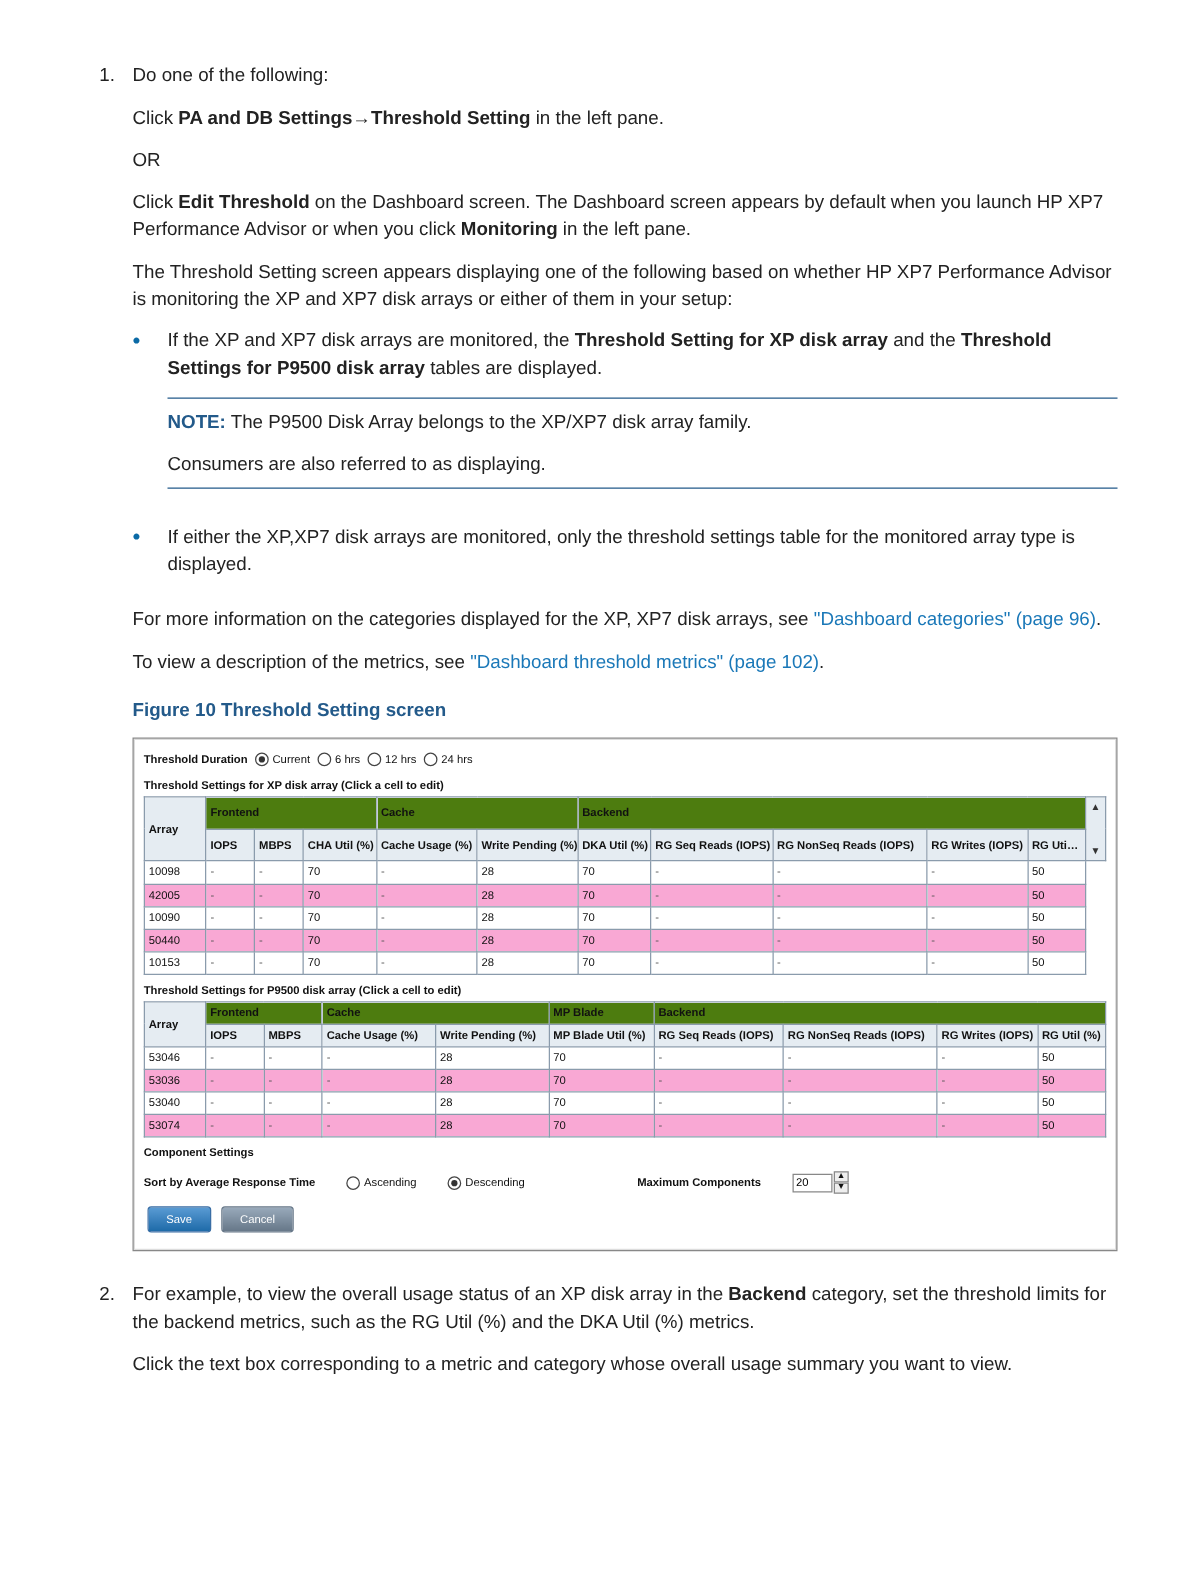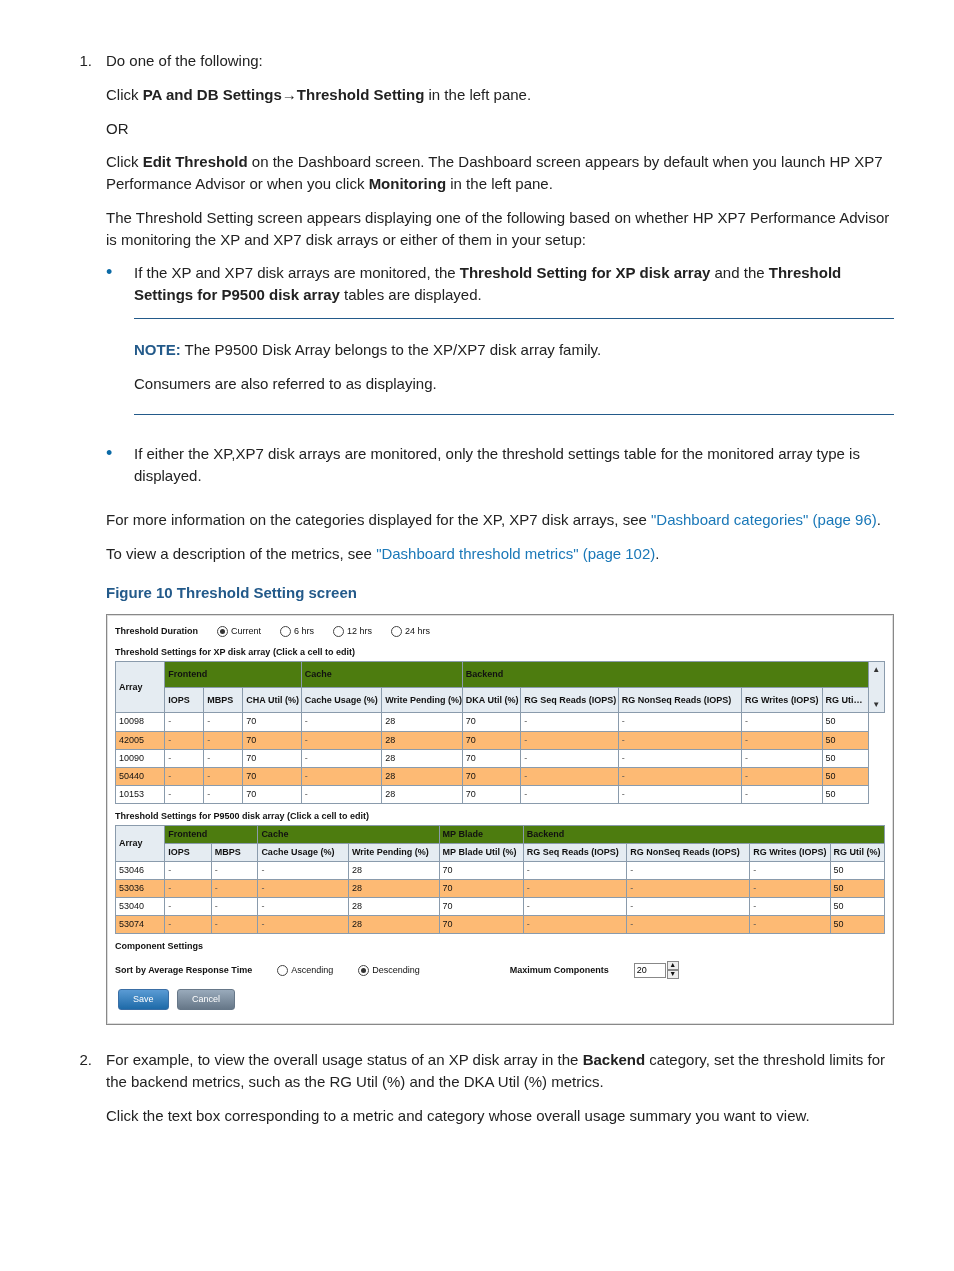--- a/index.html
+++ b/index.html
@@ -17,49 +17,49 @@
   .step-body { flex: 1; }
   .step-body p { margin: 0 0 12px 0; }
   .bold { font-weight: bold; }
   .bullet-list { margin: 10px 0; }
   .bullet-item { display: flex; margin-bottom: 10px; }
   .bullet-dot { color: #0b6aa6; font-size: 18px; width: 28px; flex-shrink: 0; line-height: 1.2; }
   .bullet-body { flex: 1; }
   .note-box {
     border-top: 1.5px solid #235a8a;
     border-bottom: 1.5px solid #235a8a;
-    padding: 20px 0;
+    padding: 8px 0;
     margin: 10px 0 18px 0;
   }
   .note-label { color: #235a8a; font-weight: bold; }
   .link { color: #1a78b8; }
   .figure-title { color: #235a8a; font-weight: bold; margin: 18px 0 10px 0; }
 
   
   .screenshot {
     border: 1px solid #888;
     padding: 10px 8px 14px 8px;
     margin: 0 0 20px 0;
     font-size: 9px;
     color: #111;
     box-shadow: inset 0 0 0 1px #ddd;
   }
-  .sshot-row { display:flex; align-items:flex-end; gap:19px; margin-bottom:8px; flex-wrap: wrap;}
+  .sshot-row { display:flex; align-items:flex-end; gap:6px; margin-bottom:8px; flex-wrap: wrap;}
   .sshot-label { font-weight: bold; }
   .radio { display:inline-flex; align-items:center; gap:3px; }
   .radio .circ { width:9px; height:9px; border:1px solid #444; border-radius:50%; display:inline-block; background:#fff; }
   .radio .circ.sel::after { content:""; display:block; width:5px; height:5px; background:#333; border-radius:50%; margin:2px; }
   .section-title { font-weight:bold; margin: 4px 0 2px 0; }
   table.grid { border-collapse: collapse; width:100%; table-layout: fixed; margin-bottom:6px; }
   table.grid th, table.grid td { border:1px solid #8a9bac; padding:2px 3px; text-align:left; font-weight:normal; height:13px; overflow:hidden; white-space:nowrap; }
   table.grid th { background:#e5ecf2; font-weight:bold; }
   table.grid th.group { background:#4d7c0f; }
   table.grid td.editable { background:#fff; cursor:pointer; }
   table.grid td.editable-blue { background:#c6d8f0; cursor:pointer; }
-  table.grid tr.alt td { background:#fdba74; }
+  table.grid tr.alt td { background:#f9a8d4; }
   table.grid td.dash { color:#555; }
   .scroll-col { width:12px; }
   .scrollbar { background:linear-gradient(#eee,#ddd); text-align:center; padding:0; font-size:8px; color:#333;}
   .component-row { display:flex; align-items:center; gap:25px; margin-top:8px;}
   .spinner { display:inline-flex; align-items:center; }
   .spinner input { width:26px; height:13px; font-size:9px; border:1px solid #888; padding:0 2px;}
   .spinbtns { display:flex; flex-direction:column; margin-left:1px;}
   .spinbtns span { width:10px; height:7px; border:1px solid #888; font-size:7px; line-height:5px; text-align:center; background:#eee; cursor:pointer;}
   .btn-row { margin-top:10px; }
   .btn { display:inline-block; border:1px solid #3a6ea5; border-radius:3px; padding:3px 14px; font-size:9px; color:#fff; margin:0 3px; cursor:pointer;}

